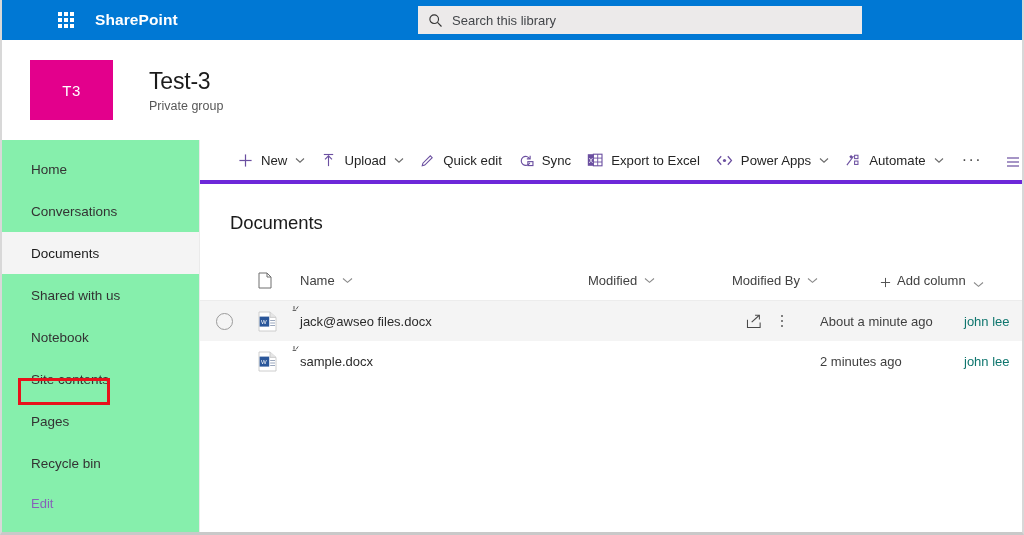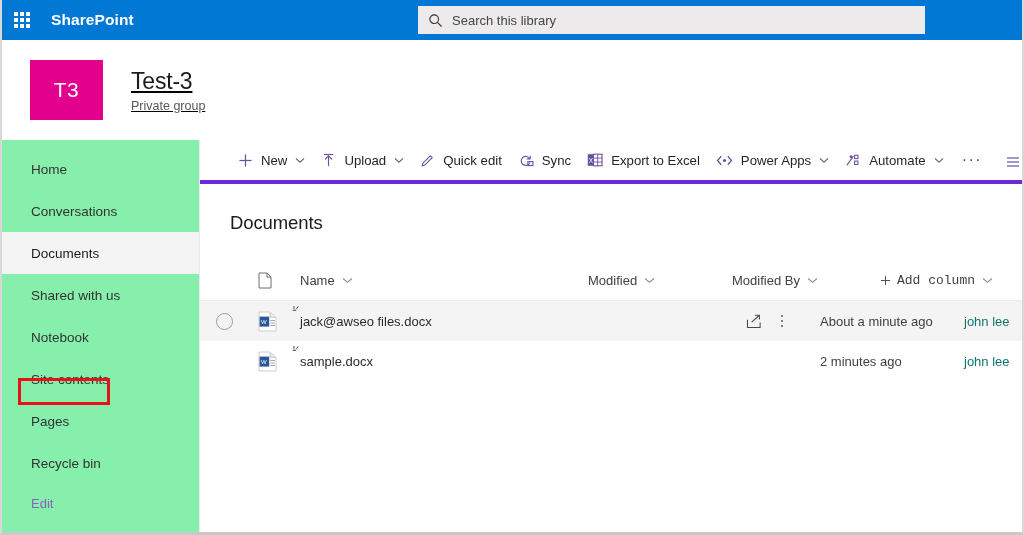--- a/index.html
+++ b/index.html
@@ -24,20 +24,21 @@
     overflow: hidden;
   }
 
   
   .suite-bar {
     height: 40px;
     background: #0078d4;
     display: flex;
     align-items: center;
     position: relative;
+    padding-left: 44px;
   }
   .waffle {
     width: 40px; height: 40px;
     display: flex; align-items: center; justify-content: center;
     cursor: pointer;
   }
   .waffle-grid {
     display: grid;
     grid-template-columns: repeat(3, 4px);
     grid-template-rows: repeat(3, 4px);
@@ -47,21 +48,21 @@
   .suite-brand {
     color: #fff;
     font-size: 15.5px;
     font-weight: bold;
     letter-spacing: .1px;
     margin-left: 9px;
   }
   .suite-search {
     position: absolute;
     left: 416px; top: 6px;
-    width: 507px; height: 28px;
+    width: 444px; height: 28px;
     background: #eceaea;
     display: flex; align-items: center;
     cursor: text;
   }
   .suite-search .search-ico {
     width: 34px; height: 28px;
     display: flex; align-items: center; justify-content: center;
     color: #333;
   }
   .suite-search .ph {
@@ -72,28 +73,28 @@
   
   .site-header {
     height: 100px;
     background: #fff;
     display: flex;
     align-items: center;
     padding-left: 28px;
     box-sizing: border-box;
   }
   .site-logo {
-    width: 73px; height: 60px;
+    width: 83px; height: 60px;
     background: #e3008c;
     color: #fff;
     display: flex; align-items: center; justify-content: center;
-    font-size: 21px;
+    font-size: 15px;
     letter-spacing: .5px;
   }
-  .site-text { margin-left: 28px; text-decoration: underline; }
+  .site-text { margin-left: 36px; }
   .site-title {
     font-size: 23px;
     color: #1b1b1b;
     line-height: 26px;
     letter-spacing: -.2px;
   }
   .site-sub {
     font-size: 12.5px;
     color: #575757;
     margin-top: 5px;
@@ -231,21 +232,21 @@
     padding-left: 16px;
     font-size: 13px;
     color: #414141;
     border-bottom: 1px solid #ececec;
   }
   .col-check { width: 38px; }
   .col-type { width: 42px; display: flex; align-items: center; justify-content: flex-start; padding-left: 4px; color: #555; }
   .col-name { width: 288px; display: flex; align-items: center; cursor: pointer; }
   .col-mod  { width: 144px; display: flex; align-items: center; cursor: pointer; }
   .col-modby{ width: 148px; display: flex; align-items: center; cursor: pointer; }
-  .col-add  { display: flex; align-items: center; cursor: pointer; font-family: Liberation Mono, monospace; }
+  .col-add  { display: flex; align-items: flex-end; cursor: pointer; }
   .hchev { margin-left: 7px; color: #8a8a8a; display: inline-flex; }
 
   .row {
     display: flex;
     align-items: center;
     height: 40px;
     padding-left: 16px;
     font-size: 13px;
     color: #3a3a3a;
     position: relative;

